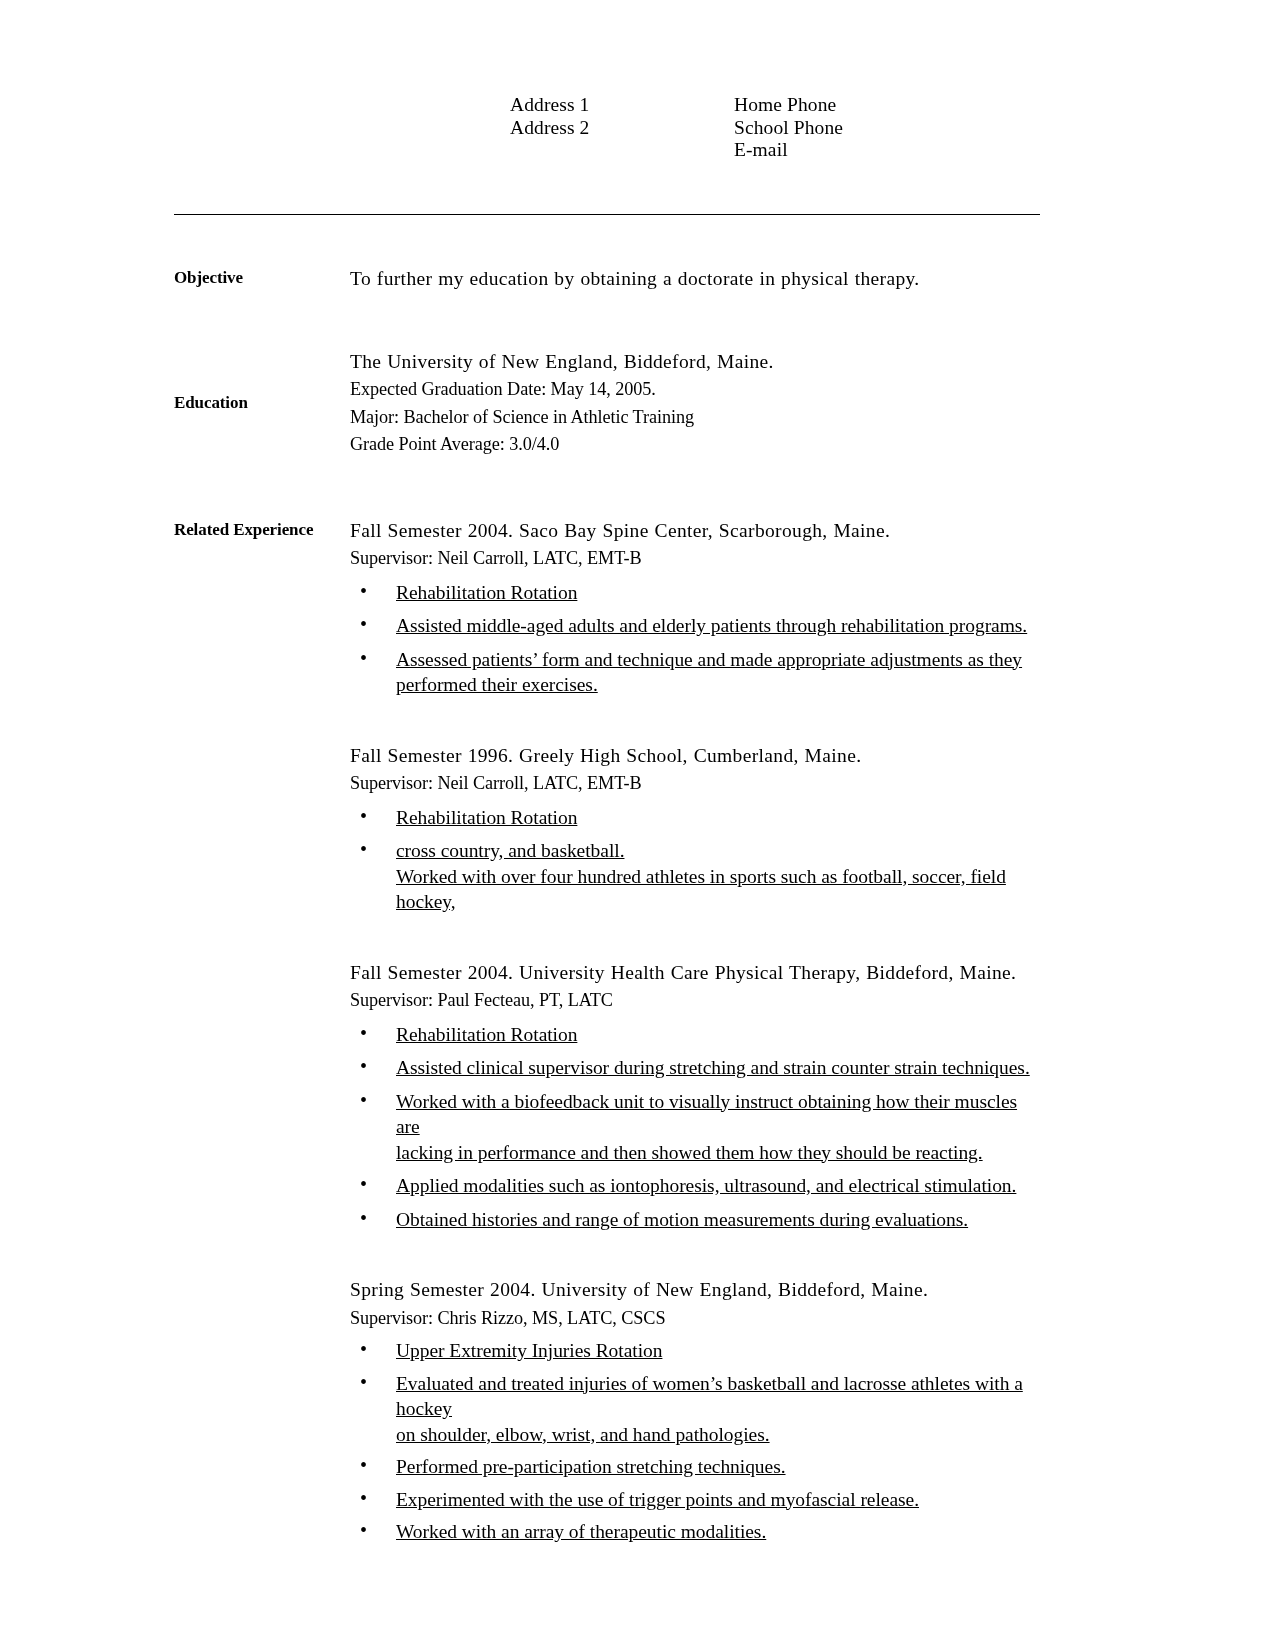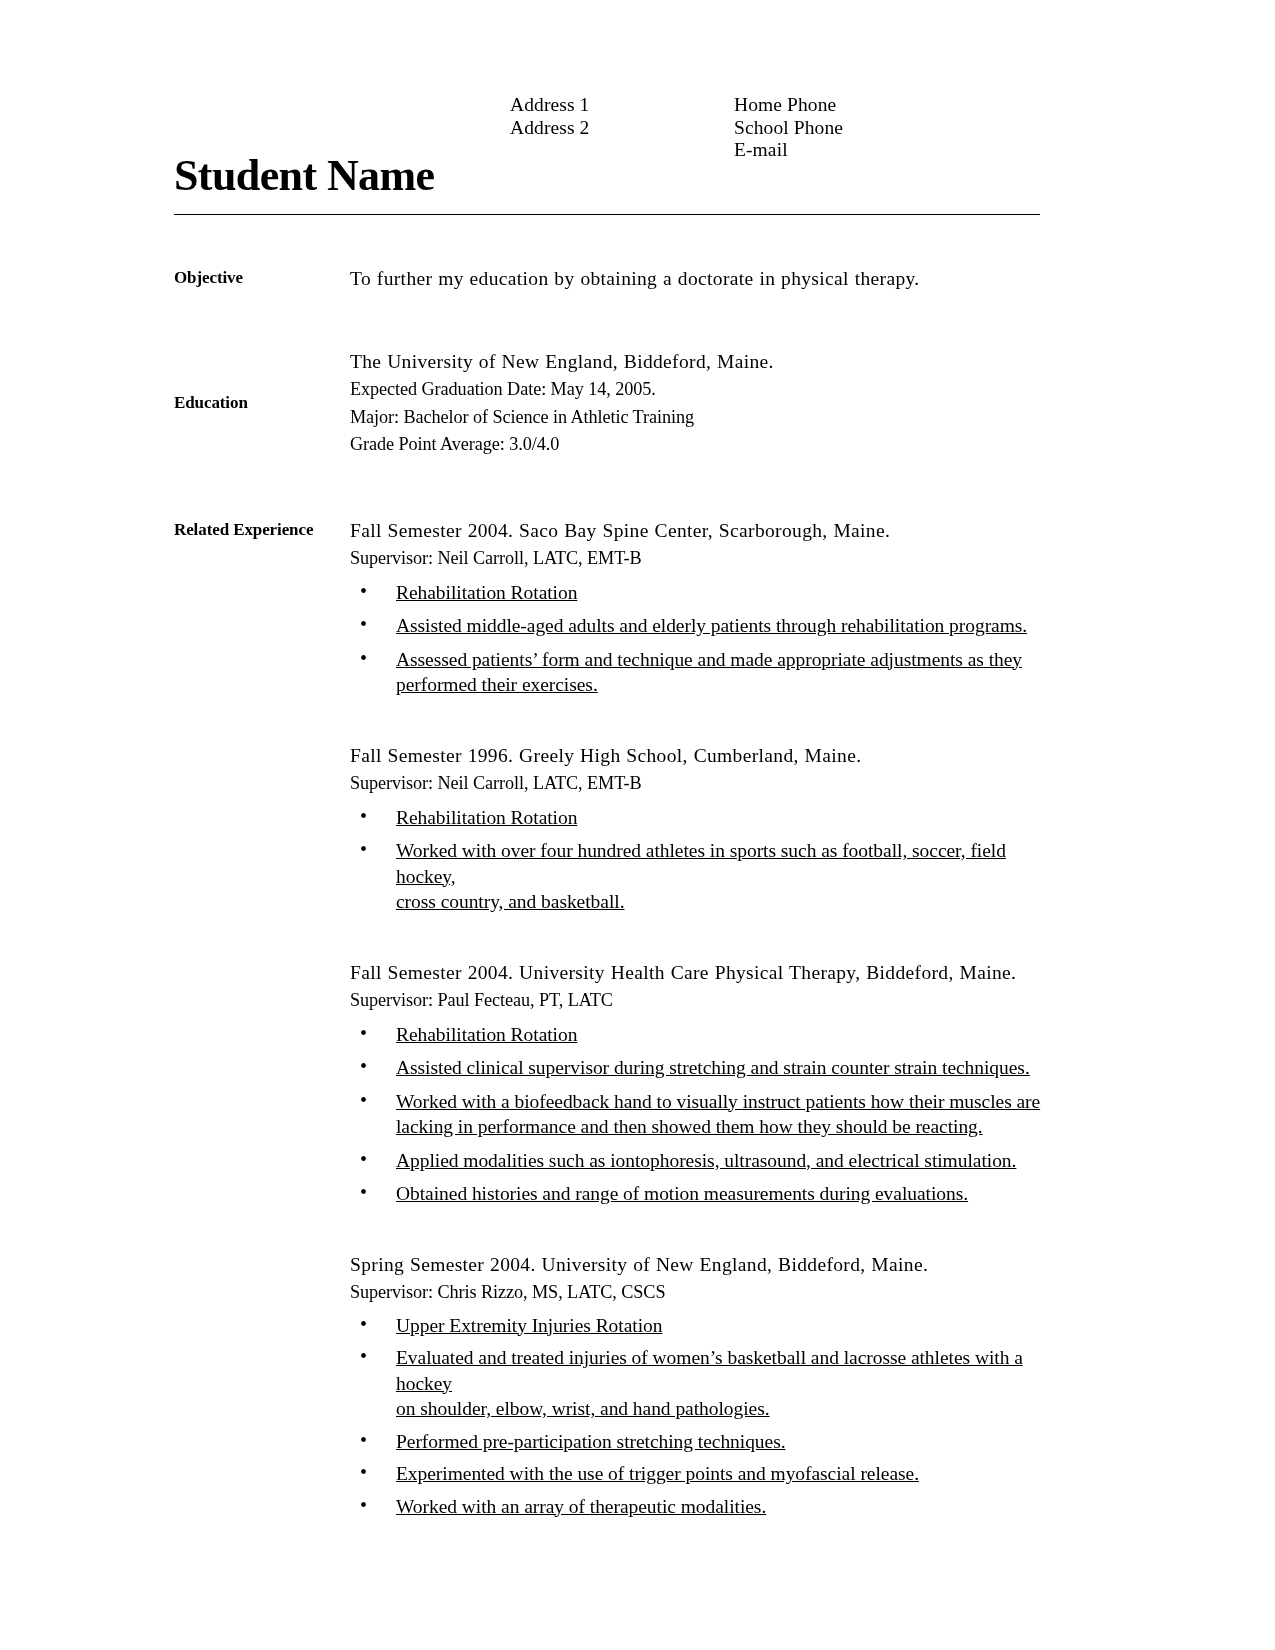--- a/index.html
+++ b/index.html
@@ -148,21 +148,20 @@
       <div class="contact-col-left">
         <div class="contact-line">Address 1</div>
         <div class="contact-line">Address 2</div>
       </div>
       <div class="contact-col-right">
         <div class="contact-line">Home Phone</div>
         <div class="contact-line">School Phone</div>
         <div class="contact-line">E-mail</div>
       </div>
     </div>
-    <div class="student-name">Student Name</div>
   </div>
 
   <div class="hrule"></div>
 
   <div class="content">
 
     <div class="section sec-objective">
       <div class="sec-label">Objective</div>
       <div class="sec-body">
         <div class="line line-wide">To further my education by obtaining a doctorate in physical therapy.</div>
@@ -201,38 +200,38 @@
         </div>
 
         <div class="entry">
           <div class="line line-wide">Fall Semester 1996.  Greely High School, Cumberland, Maine.</div>
           <div class="line line-narrow">Supervisor: Neil Carroll, LATC, EMT-B</div>
           <ul class="bullets bullets-first">
             <li>
               <span class="wrapline">Rehabilitation Rotation</span>
             </li>
             <li>
+              <span class="wrapline">cross country, and basketball.</span>
               <span class="wrapline">Worked with over four hundred athletes in sports such as football, soccer, field hockey,</span>
-              <span class="wrapline">cross country, and basketball.</span>
             </li>
           </ul>
         </div>
 
         <div class="entry">
           <div class="line line-wide">Fall Semester 2004.  University Health Care Physical Therapy, Biddeford, Maine.</div>
           <div class="line line-narrow">Supervisor: Paul Fecteau, PT, LATC</div>
           <ul class="bullets bullets-first">
             <li>
               <span class="wrapline">Rehabilitation Rotation</span>
             </li>
             <li>
               <span class="wrapline">Assisted clinical supervisor during stretching and strain counter strain techniques.</span>
             </li>
             <li>
-              <span class="wrapline">Worked with a biofeedback hand to visually instruct patients how their muscles are</span>
+              <span class="wrapline">Worked with a biofeedback unit to visually instruct obtaining how their muscles are</span>
               <span class="wrapline">lacking in performance and then showed them how they should be reacting.</span>
             </li>
             <li>
               <span class="wrapline">Applied modalities such as iontophoresis, ultrasound, and electrical stimulation.</span>
             </li>
             <li>
               <span class="wrapline">Obtained histories and range of motion measurements during evaluations.</span>
             </li>
           </ul>
         </div>

